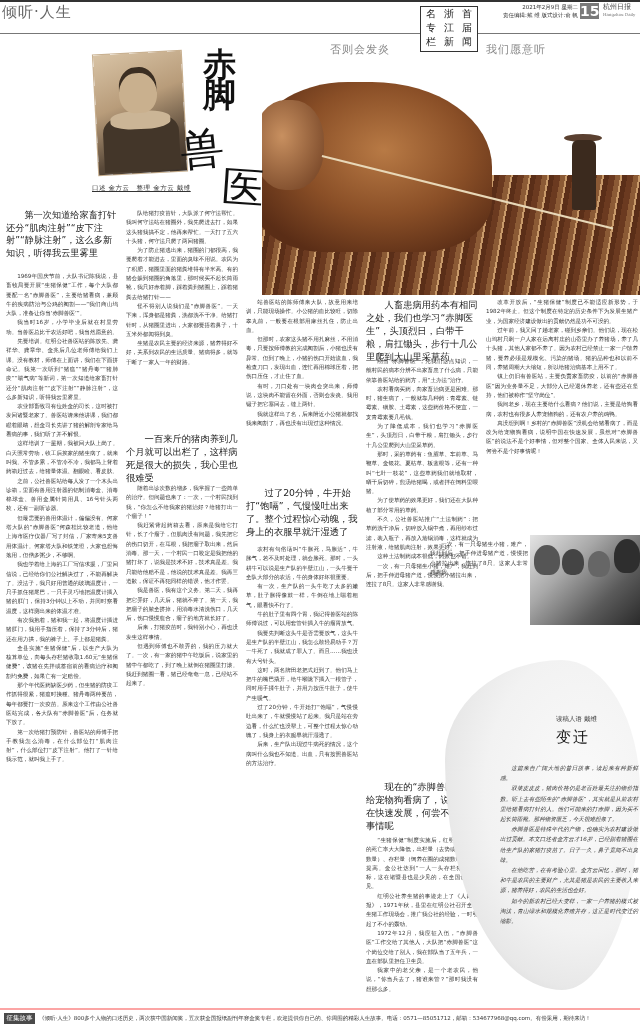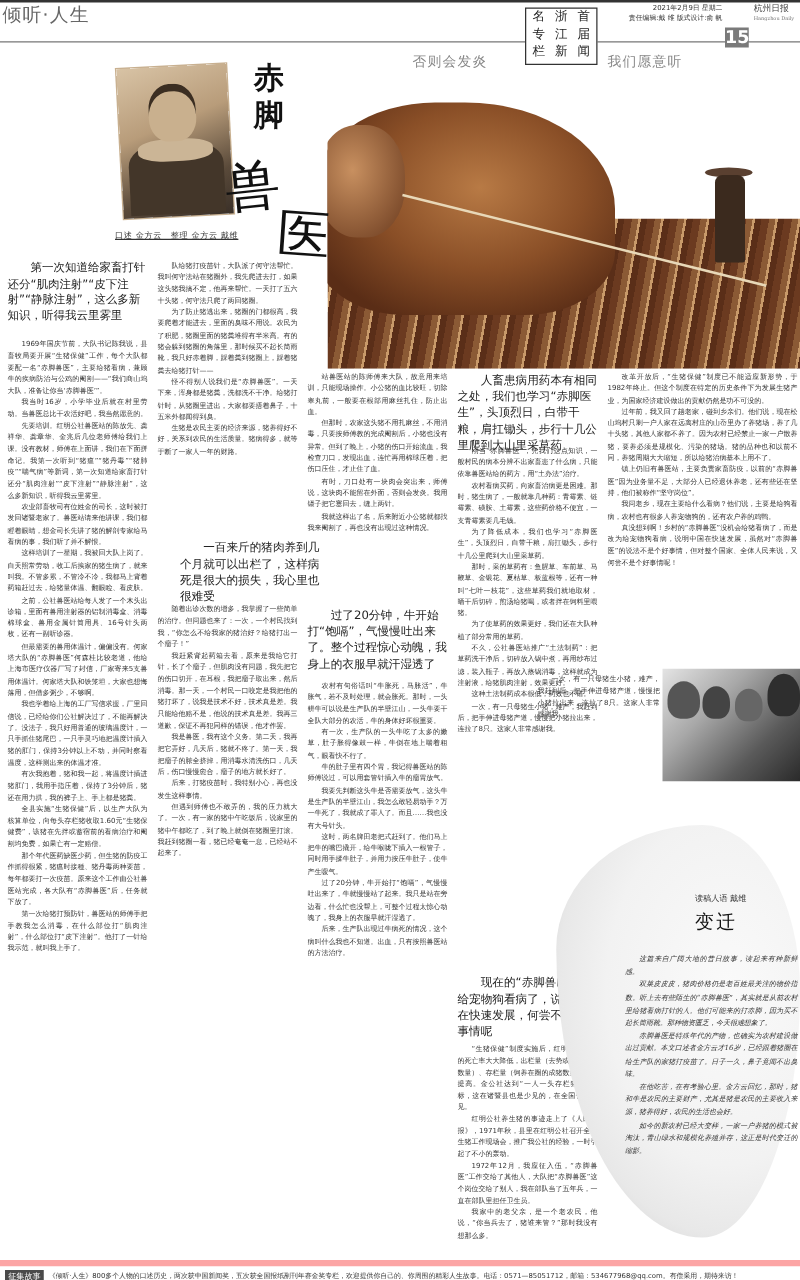--- a/index.html
+++ b/index.html
@@ -3,35 +3,35 @@
 <meta charset="utf-8">
 <style>
   * { box-sizing: border-box; margin: 0; padding: 0; }
   html, body { width: 640px; height: 1024px; overflow: hidden; background: #fff; }
   body { position: relative; font-family: "DejaVu Sans", "Liberation Sans", sans-serif; color: #222; }
 
   .top-rule { position: absolute; left: 0; top: 0; width: 640px; height: 2px; background: #333; }
   .section-name { position: absolute; left: 2px; top: 3px; font-size: 15px; color: #666; letter-spacing: 1px; }
   .header-line { position: absolute; left: 0; top: 33px; width: 640px; height: 1px; background: #777; }
   .header-meta { position: absolute; left: 478px; top: 3px; font-size: 5.5px; color: #333; line-height: 8px; text-align: right; width: 100px; }
-  .page-num { position: absolute; left: 580px; top: 3px; width: 19px; height: 16px; background: #7a7a7a; color: #fff; font-size: 14px; font-weight: bold; text-align: center; line-height: 16px; margin-top: 19px; }
+  .page-num { position: absolute; left: 580px; top: 3px; width: 19px; height: 16px; background: #7a7a7a; color: #fff; font-size: 14px; font-weight: bold; text-align: center; line-height: 16px; }
   .paper-logo { position: absolute; left: 603px; top: 3px; font-family: "DejaVu Serif", serif; font-size: 7px; color: #444; line-height: 8px; }
   .paper-logo small { display:block; font-size: 4px; color:#777; }
 
   .seal { position: absolute; left: 420px; top: 6px; width: 58px; height: 46px; border: 1.5px solid #333; background: #fff; display: grid; grid-template-columns: 1fr 1fr 1fr; font-family: "DejaVu Serif", serif; font-size: 10px; color: #222; line-height: 11px; text-align: center; padding: 1px; }
   .seal span { display:block; }
   .slogan-left { position: absolute; left: 330px; top: 42px; font-size: 11px; color: #888; letter-spacing: 1px; }
   .slogan-right { position: absolute; left: 486px; top: 42px; font-size: 11px; color: #888; letter-spacing: 1px; }
 
   .portrait { position: absolute; left: 96px; top: 53px; width: 88px; height: 120px; background: linear-gradient(160deg,#d8c3a5 0%,#b89c7a 40%,#5a4a3a 75%,#3a3028 100%); transform: rotate(-3deg); box-shadow: 0 0 0 1px #c8b090; }
   .portrait-face { position:absolute; left:24px; top:14px; width:38px; height:46px; border-radius:45% 45% 40% 40%; background:#c9b08e; box-shadow: inset 0 6px 0 #3b2e22; }
   .portrait-coat { position:absolute; left:6px; top:62px; width:76px; height:56px; background:#433629; border-radius: 30% 30% 0 0; }
   .portrait-collar { position:absolute; left:14px; top:58px; width:60px; height:18px; background:#cbb596; border-radius:40%; }
 
-  .title-red { position: absolute; left: 203px; top: 50px; width: 30px; font-size: 24px; font-weight: bold; line-height: 30px; color: #111; font-family: Liberation Mono, monospace; }
+  .title-red { position: absolute; left: 203px; top: 50px; width: 30px; font-size: 33px; font-weight: bold; line-height: 30px; color: #111; font-family: Liberation Sans, sans-serif; }
   .title-script-1 { position: absolute; left: 180px; top: 120px; font-family: "DejaVu Serif", serif; font-size: 44px; color: #111; transform: rotate(-6deg); }
   .title-script-2 { position: absolute; left: 222px; top: 160px; font-family: "DejaVu Serif", serif; font-size: 42px; color: #111; transform: rotate(4deg); }
   .byline { position: absolute; left: 92px; top: 184px; font-size: 6.5px; color: #333; letter-spacing: 0.5px; text-decoration: underline; }
 
   .hero { position: absolute; left: 262px; top: 60px; width: 378px; height: 235px; overflow: hidden; background: #fff; }
   .hero .ground { position:absolute; left:0; bottom:0; width:100%; height:120px; background: repeating-linear-gradient(100deg,#6b3a20 0 6px,#8b5a35 6px 11px,#c89a6a 11px 13px,#5a2e18 13px 18px); }
   .hero .sky { position:absolute; left:0; top:0; width:100%; height:130px; background:#fff; }
   .hero .ox { position:absolute; left:-10px; top:22px; width:240px; height:170px; background: radial-gradient(ellipse at 55% 40%, #b87a45 0%, #8a4f27 45%, #5a2d16 80%); border-radius: 40% 50% 30% 30%; }
   .hero .ox-head { position:absolute; left:-8px; top:40px; width:70px; height:90px; background: radial-gradient(ellipse at 40% 40%, #c89060, #6a3a1e); border-radius: 45%; }
   .hero .farmer { position:absolute; left:310px; top:80px; width:24px; height:70px; background:#3b2a1e; border-radius: 6px 6px 2px 2px; }
@@ -46,21 +46,21 @@
 
   .photo2 { position: absolute; left: 530px; top: 535px; width: 110px; height: 90px; background: linear-gradient(135deg,#e4e4e4 0%, #a8a8a8 35%, #5a5a5a 70%, #2a2a2a 100%); overflow:hidden; }
   .photo2 .p { position:absolute; border-radius:50% 50% 40% 40%; background:#777; }
 
   .sidebar-box { position: absolute; left: 445px; top: 660px; width: 195px; height: 330px; background: radial-gradient(ellipse at 70% 40%, #fafafa 0%, #f2f2f2 50%, #e8e8e8 70%, #d4d4d4 85%, #fff 100%); border-radius: 60% 40% 40% 60% / 30% 40% 60% 70%; }
   .side-author { position: absolute; left: 556px; top: 715px; font-size: 6.5px; color: #333; }
   .side-title { position: absolute; left: 556px; top: 728px; font-size: 15px; font-weight: normal; color: #111; letter-spacing: 2px; }
   .side-body { position: absolute; left: 500px; top: 763px; width: 138px; font-family: "DejaVu Serif", serif; font-size: 5.6px; line-height: 10.2px; color: #333; font-style: italic; text-align: justify; }
   .side-body p { text-indent: 2em; }
 
-  .footer { position: absolute; left: 0; top: 1008px; width: 640px; height: 16px; background: #fff; border-top: 5px solid #fca5a5; }
+  .footer { position: absolute; left: 0; top: 1008px; width: 640px; height: 16px; background: #fff; border-top: 2px solid #fca5a5; }
   .footer-tag { position: absolute; left: 4px; top: 3px; width: 31px; height: 11px; background: #4a4a4a; color: #fff; font-size: 6.5px; line-height: 11px; text-align: center; }
   .footer-text { position: absolute; left: 39px; top: 3px; width: 600px; font-size: 5.5px; line-height: 11px; color: #333; white-space: nowrap; overflow: hidden; }
 </style>
 </head>
 <body>
 
 <div class="top-rule"></div>
 <div class="section-name">倾听·人生</div>
 <div class="header-line"></div>
 
@@ -125,21 +125,21 @@
   <p>那个年代医药缺医少药，但生猪的防疫工作抓得很紧，猪瘟时接種、猪丹毒两种要苗，每年都要打一次疫苗。原来这个工作由公社兽医站完成，各大队有“赤脚兽医”后，任务就下放了。</p>
   <p>第一次给猪打预防针，兽医站的师傅手把手教我怎么消毒，在什么部位打“肌肉注射”，什么部位打“皮下注射”。他打了一针给我示范，就叫我上手了。</p>
 </div>
 
 <div class="col" style="left:126px; top:209px; width:112px; height:220px;">
   <p>队给猪打疫苗针，大队派了何守法帮忙。我叫何守法站在猪圈外，我先爬进去打，如果这头猪我搞不定，他再来帮忙。一天打了五六十头猪，何守法只爬了两回猪圈。</p>
   <p>为了防止猪逃出来，猪圈的门都很高，我要爬着才能进去，里面的臭味不用说。农民为了积肥，猪圈里面的猪粪堆得有半米高。有的猪会躲到猪圈的角落里，那时候买不起长筒雨靴，我只好赤着脚，踩着粪到猪圈上，踩着猪粪去给猪打针——</p>
   <p>怪不得别人说我们是“赤脚兽医”。一天下来，浑身都是猪粪，洗都洗不干净。给猪打针时，从猪圈里进出，大家都要捂着鼻子，十五米外都闻得到臭。</p>
   <p>生猪是农民主要的经济来源，猪养得好不好，关系到农民的生活质量。猪病得多，就等于断了一家人一年的财路。</p>
 </div>
-<div class="subhead" style="left:126px; top:432px; width:112px;margin-left:18px;">一百来斤的猪肉养到几个月就可以出栏了，这样病死是很大的损失，我心里也很难受</div>
+<div class="subhead" style="left:126px; top:432px; width:112px;">一百来斤的猪肉养到几个月就可以出栏了，这样病死是很大的损失，我心里也很难受</div>
 <div class="col" style="left:126px; top:484px; width:112px; height:518px;">
   <p>随着出诊次数的增多，我掌握了一些简单的治疗。但问题也来了：一次，一个村民找到我，“你怎么不给我家的猪治好？给猪打出一个瘤子！”</p>
   <p>我赶紧背起药箱去看，原来是我给它打针，长了个瘤子，但肌肉没有问题，我先把它的伤口切开，在耳根，我把瘤子取出来，然后消毒。那一天，一个村民一口咬定是我把他的猪打坏了，说我是技术不好，技术真是差。我只能给他赔不是，他说的技术真是差。我再三道歉，保证不再犯同样的错误，他才作罢。</p>
   <p>我是兽医，我有这个义务。第二天，我再把它弄好，几天后，猪就不疼了。第一天，我把瘤子的脓全挤掉，用消毒水清洗伤口，几天后，伤口慢慢愈合，瘤子的地方就长好了。</p>
   <p>后来，打猪疫苗时，我特别小心，再也没发生这样事情。</p>
   <p>但遇到师傅也不敢弄的，我的压力就大了。一次，有一家的猪中午吃饭后，说家里的猪中午都吃了，到了晚上就倒在猪圈里打滚。我赶到猪圈一看，猪已经奄奄一息，已经站不起来了。</p>
 </div>
 
 <div class="col" style="left:246px; top:298px; width:112px; height:185px;">
   <p>站兽医站的陈师傅来大队，故意用来培训，只能现场操作。小公猪的血比较旺，切除睾丸前，一般要在根部用麻丝扎住，防止出血。</p>

